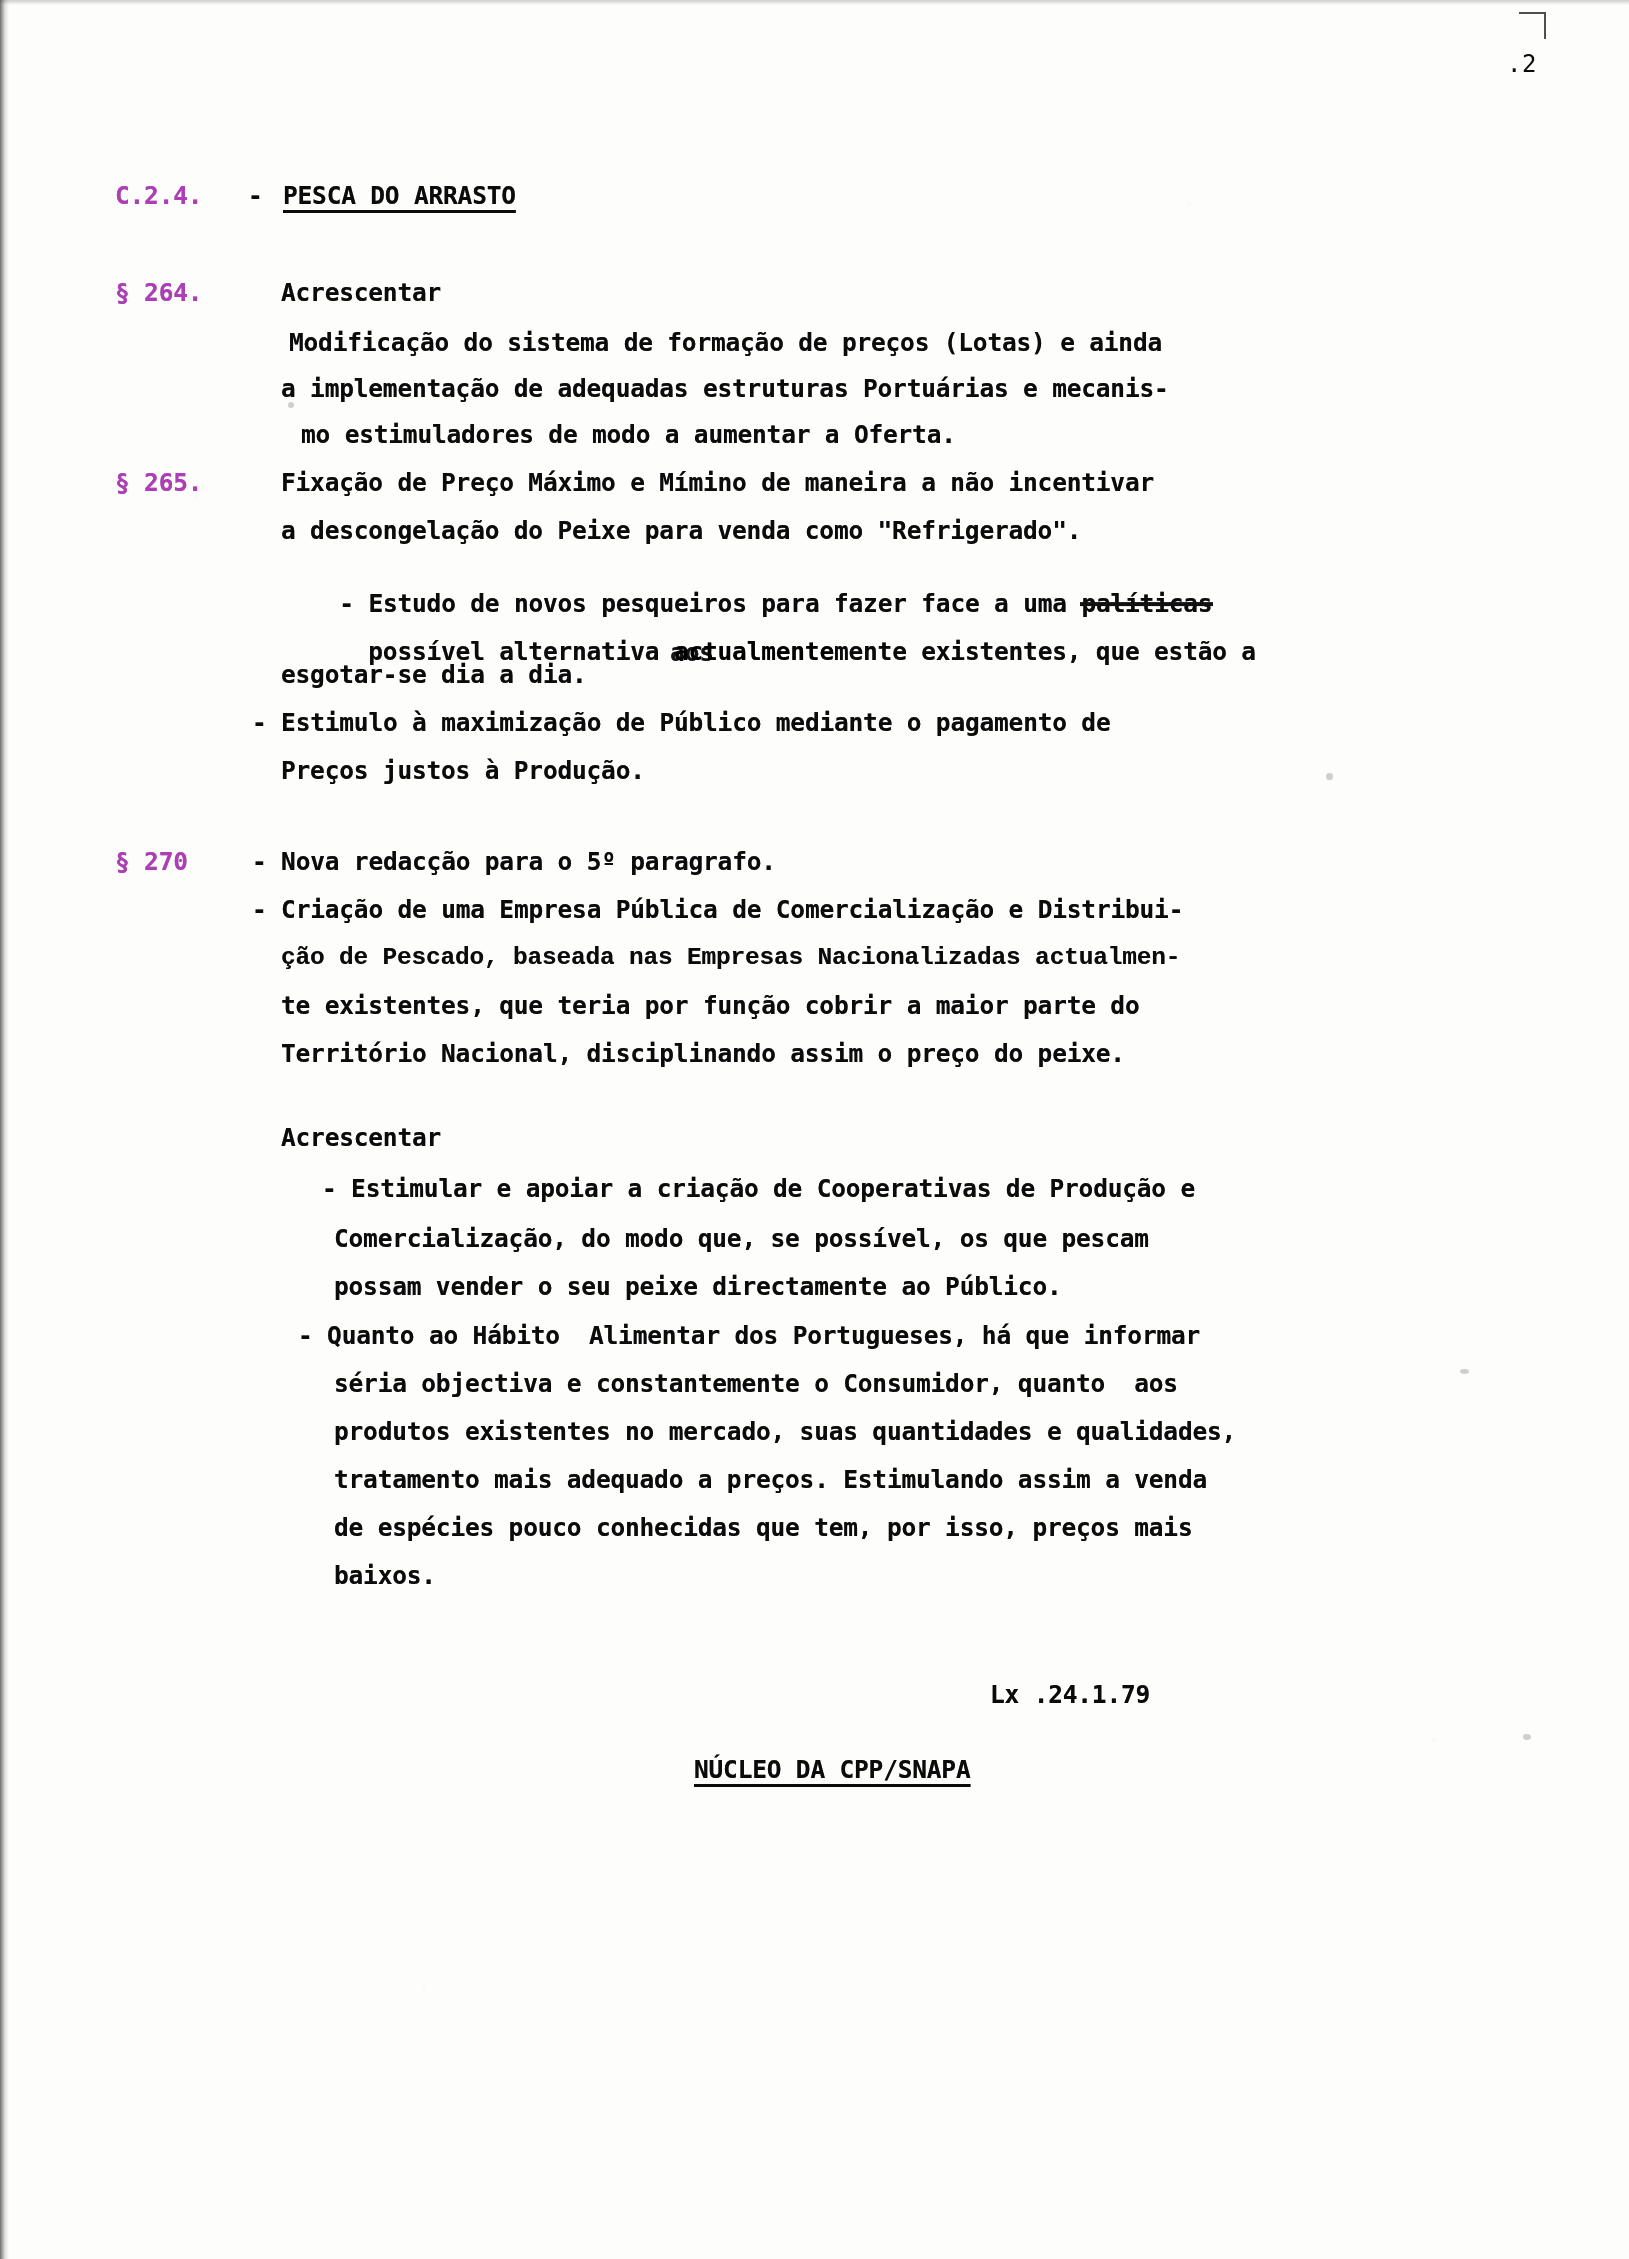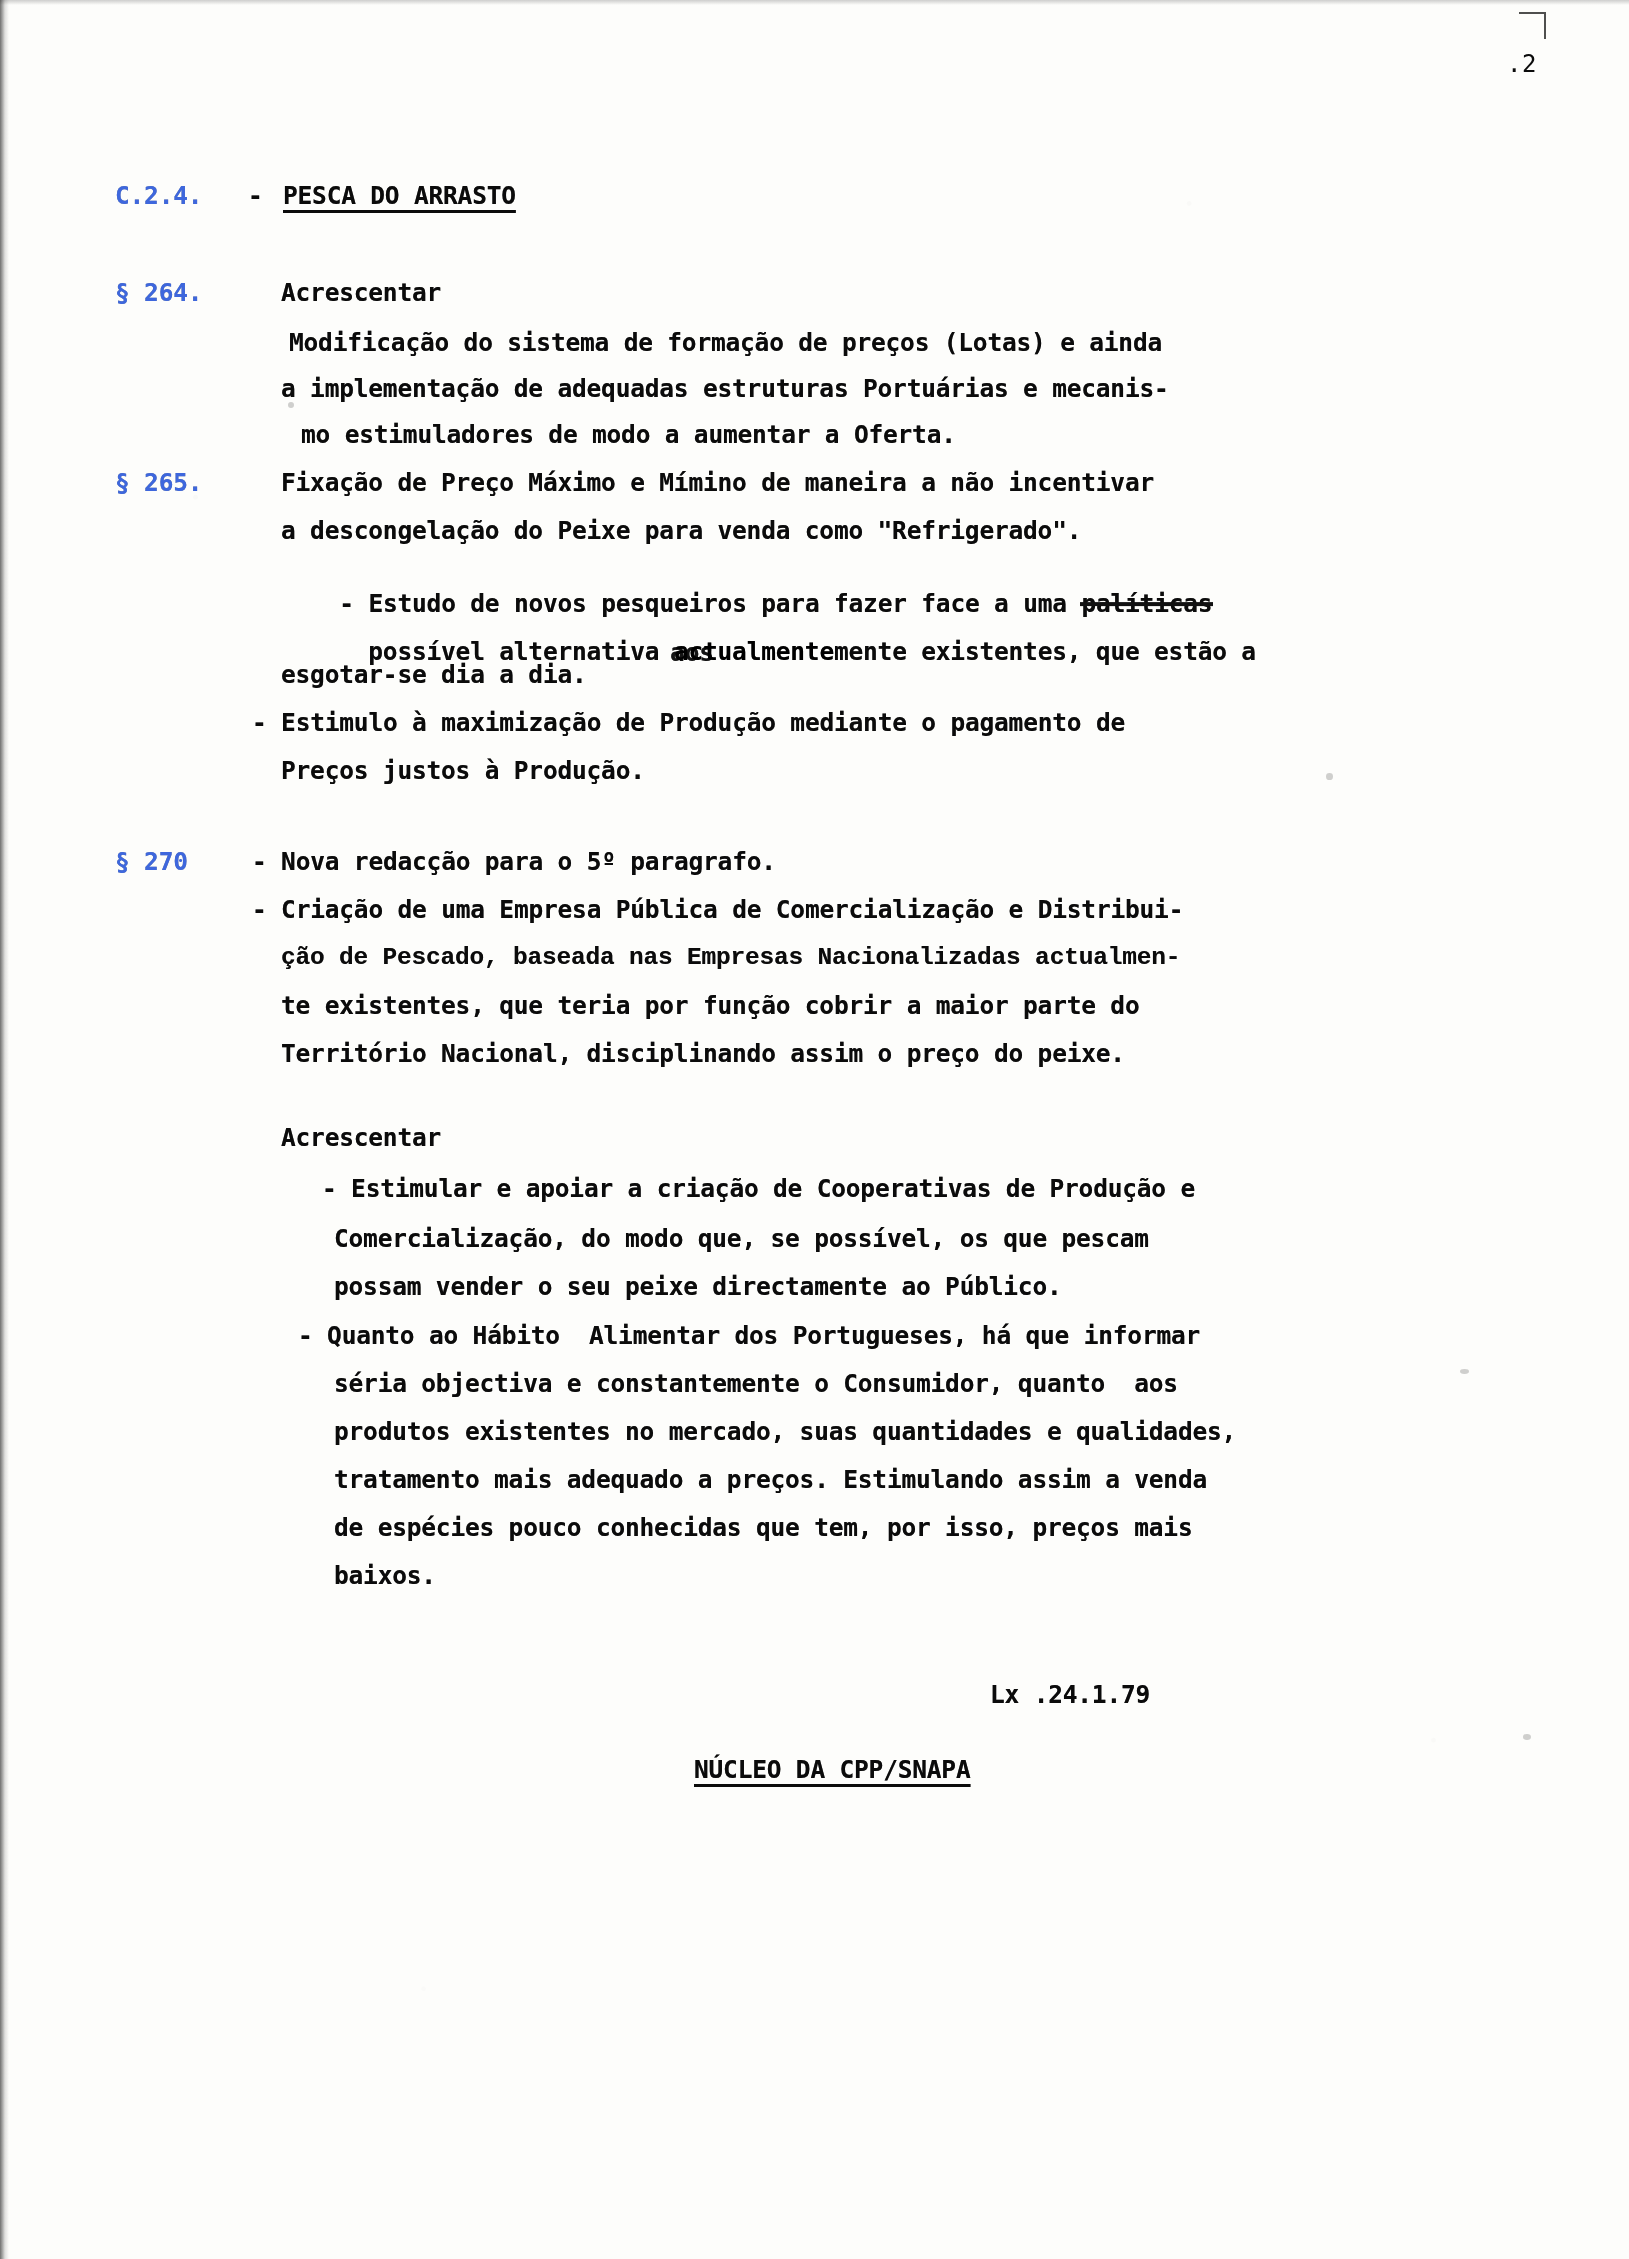--- a/index.html
+++ b/index.html
@@ -68,21 +68,21 @@
   .line {
     position: absolute;
     white-space: pre;
     font-size: 24.5px;
     line-height: 1;
     letter-spacing: -0.2px;
     font-weight: 700;
     text-shadow: 0 0 0.6px rgba(0,0,0,.5);
   }
   .line.faded {
-    color: #1d4ed8;
+    color: #a21caf;
     opacity: .85;
   }
   .underline-title {
     text-decoration: underline;
     text-decoration-thickness: 2.9px;
     text-underline-offset: 5.8px;
   }
   .struck {
     position: relative;
     display: inline-block;
@@ -149,21 +149,21 @@
 
     <div class="line" style="left:252px; top:567px;">
       <span>- Estudo de novos pesqueiros para fazer face a uma</span><span> </span><span class="struck">palíticas</span>
     </div>
 
     <div class="line" style="left:281px; top:615px;">
       <span>possível alternativa </span><span class="overtyped"><span class="under">aos</span><span>actualmente</span></span><span>mente existentes, que estão a</span>
     </div>
 
     <div class="line" style="left:281px; top:663px;">esgotar-se dia a dia.</div>
-    <div class="line" style="left:252px; top:711px;">- Estimulo à maximização de Produção mediante o pagamento de</div>
+    <div class="line" style="left:252px; top:711px;">- Estimulo à maximização de Público mediante o pagamento de</div>
     <div class="line" style="left:281px; top:759px;">Preços justos à Produção.</div>
 
     <div class="line faded" style="left:115px; top:850px;">§ 270</div>
     <div class="line" style="left:252px; top:850px;">- Nova redacção para o 5º paragrafo.</div>
     <div class="line" style="left:252px; top:898px;">- Criação de uma Empresa Pública de Comercialização e Distribui-</div>
     <div class="line" style="left:281px; top:946px;font-family:Liberation Mono, monospace;">ção de Pescado, baseada nas Empresas Nacionalizadas actualmen-</div>
     <div class="line" style="left:281px; top:994px;">te existentes, que teria por função cobrir a maior parte do</div>
     <div class="line" style="left:281px; top:1042px;">Território Nacional, disciplinando assim o preço do peixe.</div>
 
     <div class="line" style="left:281px; top:1126px;">Acrescentar</div>

